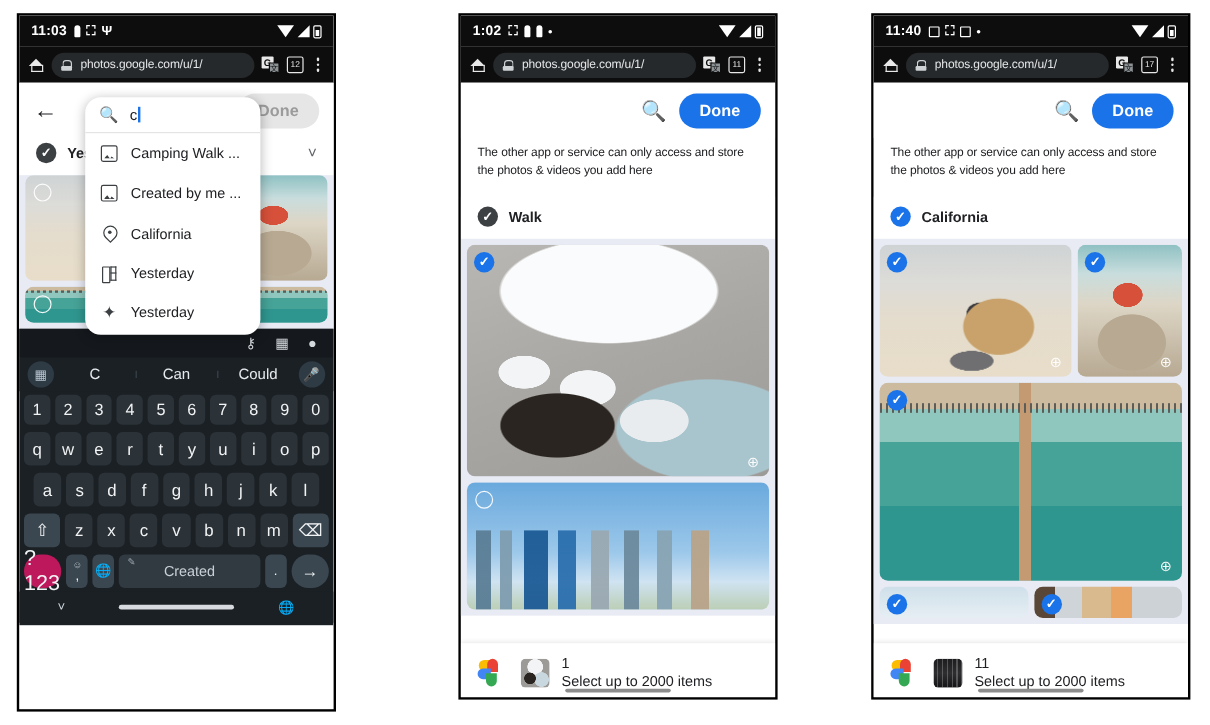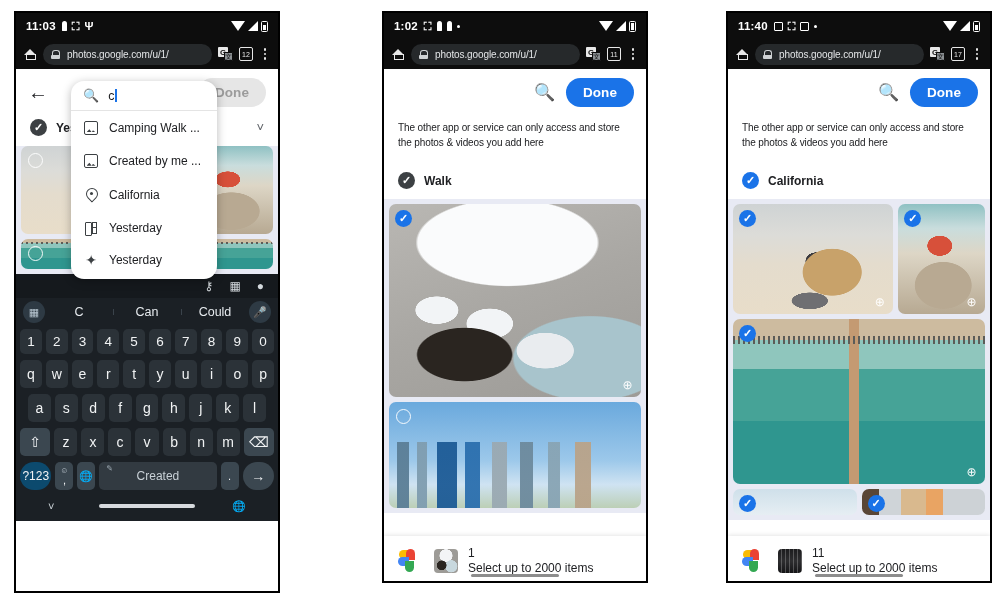--- a/index.html
+++ b/index.html
@@ -357,21 +357,21 @@
   .kb-row { display: flex; gap: 4px; padding: 3px 4px; }
   .key {
     flex: 1; height: 28px; background: #2b3238; border-radius: 5px;
     display: flex; align-items: center; justify-content: center;
     color: #f1f3f4; font-size: 14px;
   }
   .key.num { height: 25px; font-size: 13.5px; }
   .key.mod { background: #3b4750; flex: 1.32; }
   .key.space { flex: 5.6; background: #323a41; font-size: 12px; color: #c9d1d7; position: relative; }
   .key.space .hint { position:absolute; left:7px; top:2px; font-size:8px; color:#98a4ad; }
-  .key.round { background: #0c4a6e; border-radius: 14px; flex: 1.5; font-size: 12px; }
+  .key.round { background: #be185d; border-radius: 14px; flex: 1.5; font-size: 18px; }
   .key.enter { background: #3b4750; border-radius: 14px; flex: 1.5; }
   .key.sym { background: #3b4750; flex: .85; font-size: 11px; flex-direction: column; line-height:1; }
   .key.sym .top { font-size: 8px; color: #b9c3cb; }
   .kb-nav {
     height: 26px; display: flex; align-items: center; justify-content: space-between;
     padding: 0 32px; background: #1b2025; position: relative;
   }
   .kb-nav .nv { color: #cfd6db; font-size: 11px; }
   .kb-home {
     position: absolute; left: 50%; transform: translateX(-50%);

